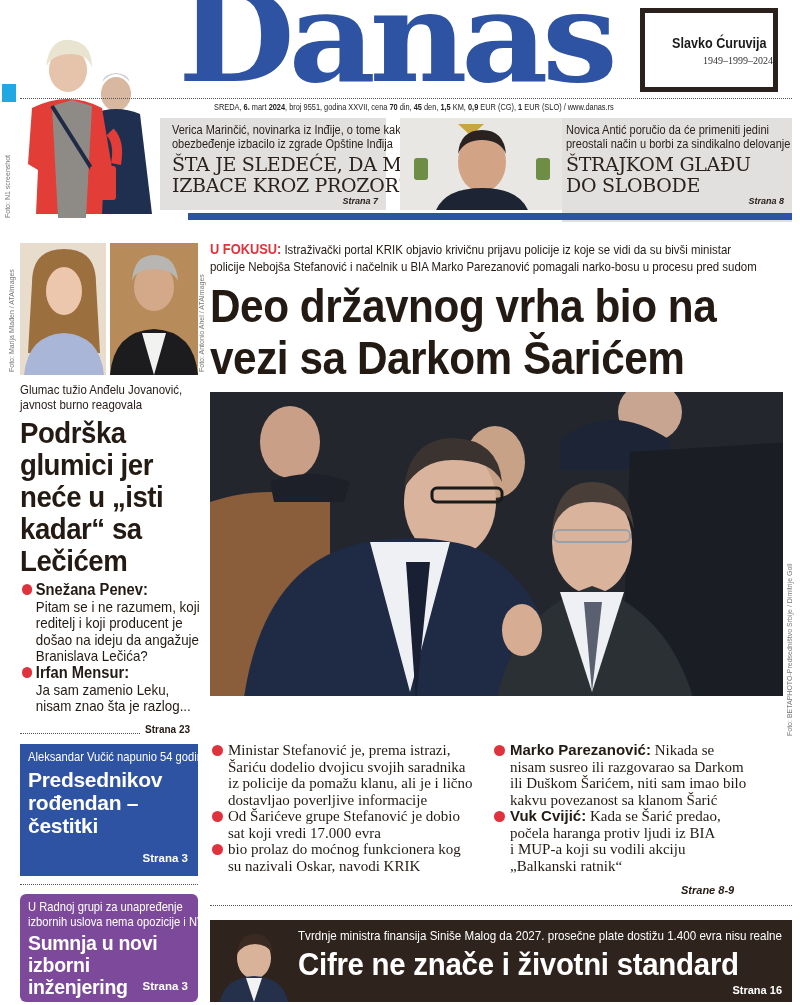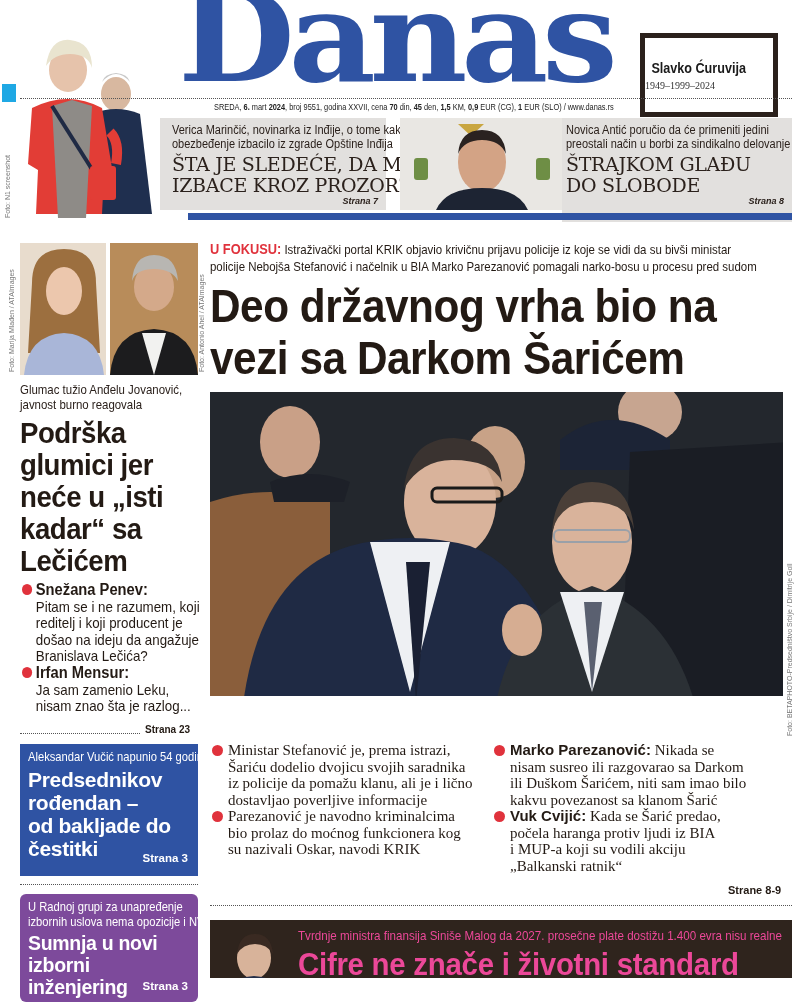--- a/index.html
+++ b/index.html
@@ -4,21 +4,21 @@
 <style>
   * { margin:0; padding:0; box-sizing:border-box; }
   html, body { width:800px; height:1005px; background:#ffffff; overflow:hidden; }
   body { position:relative; font-family:"Liberation Sans", sans-serif; color:#231a14; }
 
   .abs { position:absolute; }
 
   
   .cyan-square { left:2px; top:84px; width:14px; height:18px; background:#1fa8e4; }
   .logo { left:178px; top:-28px; width:440px; height:130px; font-family:"DejaVu Serif", serif; font-weight:bold; font-size:126px; letter-spacing:-6px; color:#2f53a3; line-height:130px; transform:scaleX(1.07); transform-origin:left top; }
-  .memorial { left:640px; top:8px; width:138px; height:84px; border:5px solid #2b211c; background:#fff; text-align:left;margin-top:25px; }
+  .memorial { left:640px; top:8px; width:138px; height:84px; border:5px solid #2b211c; background:#fff; text-align:right; }
   .memorial .name { margin-top:22px; font-family:"Liberation Sans", sans-serif; font-weight:bold; font-size:14px; color:#1a1a1a; transform:scaleX(0.9); }
   .memorial .years { margin-top:4px; font-family:"Liberation Serif", serif; font-size:10px; color:#333; }
   .dotline { border-top:1px dotted #555; }
   .dateline { left:214px; top:102px; font-family:"Liberation Sans", sans-serif; font-size:8.6px; color:#222; white-space:nowrap; transform:scaleX(0.86); transform-origin:left top; }
   .dateline b { font-weight:bold; }
 
   
   .photo-woman { left:12px; top:22px; width:145px; height:196px; }
   .photo-credit-v { font-size:7px; color:#777; white-space:nowrap; transform:rotate(-90deg); transform-origin:left top; font-family:"Liberation Sans", sans-serif; }
 
@@ -52,21 +52,21 @@
 
   .main-photo { left:210px; top:392px; width:573px; height:304px; overflow:hidden; background:#1f2329; }
   .caption { background:#fff; padding:2px 4px; font-size:9.5px; line-height:11px; font-weight:bold; color:#231a14; transform:scaleX(0.86); transform-origin:left top; white-space:nowrap; }
 
   .bul { font-family:"Liberation Serif", serif; font-size:15px; line-height:16.5px; color:#231a14; }
   .bul .item { position:relative; padding-left:16px; }
   .bul .item .dot { position:absolute; left:0; top:3px; width:11px; height:11px; }
   .bul .who { font-family:"Liberation Sans", sans-serif; font-weight:bold; }
   .strane { font-weight:bold; font-size:11px; color:#231a14; }
 
-  .bottom-box { left:210px; top:920px; width:582px; height:58px; background:#2f241d; color:#ec4899; overflow:hidden; }
+  .bottom-box { left:210px; top:920px; width:582px; height:82px; background:#2f241d; color:#ffffff; overflow:hidden; }
   .bottom-box .k { position:absolute; left:88px; top:8px; font-size:13.5px; transform:scaleX(0.86); transform-origin:left top; white-space:nowrap; }
   .bottom-box .h { position:absolute; left:88px; top:26px; font-weight:bold; font-size:32px; line-height:36px; transform:scaleX(0.92); transform-origin:left top; white-space:nowrap; letter-spacing:-0.3px; }
   .bottom-box .p { position:absolute; right:10px; top:64px; font-weight:bold; font-size:11px; }
 </style>
 </head>
 <body>
 
 <div class="abs cyan-square"></div>
 
 <div class="abs photo-woman">
@@ -178,21 +178,20 @@
   <div style="padding-left:15px;">nisam znao šta je razlog...</div>
 </div>
 <div class="abs dotline" style="left:20px;top:733px;width:120px;"></div>
 <div class="abs strana-l" style="left:145px;top:724px;">Strana 23</div>
 
 <div class="abs box-blue">
   <div class="box-k">Aleksandar Vučić napunio 54 godine</div>
   <div class="box-h" style="margin-top:3px;">
     <div>Predsednikov</div>
     <div>rođendan –</div>
-    <div>od bakljade do</div>
     <div>čestitki</div>
   </div>
   <div class="abs box-p" style="right:10px;top:108px;">Strana 3</div>
 </div>
 
 <div class="abs dotline" style="left:20px;top:884px;width:178px;"></div>
 
 <div class="abs box-purple">
   <div class="box-k">
     <div>U Radnoj grupi za unapređenje</div>
@@ -252,21 +251,25 @@
 <div class="abs bul" style="left:212px;top:742px;width:280px;">
   <div class="item">
     <span class="dot"></span>
     <div>Ministar Stefanović je, prema istrazi,</div>
     <div>Šariću dodelio dvojicu svojih saradnika</div>
     <div>iz policije da pomažu klanu, ali je i lično</div>
     <div>dostavljao poverljive informacije</div>
   </div>
   <div class="item">
     <span class="dot"></span>
-    <div>Parezanović je navodno kriminalcima</div>
+    <div>Od Šarićeve grupe Stefanović je dobio</div>
+    <div>sat koji vredi 17.000 evra</div>
+  </div>
+  <div class="item">
+    <span class="dot"></span>
     <div>bio prolaz do moćnog funkcionera kog</div>
     <div>su nazivali Oskar, navodi KRIK</div>
   </div>
 </div>
 
 <div class="abs bul" style="left:494px;top:742px;width:300px;">
   <div class="item">
     <span class="dot"></span>
     <div><span class="who">Marko Parezanović:</span><span> Nikada se</span></div>
     <div>nisam susreo ili razgovarao sa Darkom</div>
@@ -274,21 +277,21 @@
     <div>kakvu povezanost sa klanom Šarić</div>
   </div>
   <div class="item">
     <span class="dot"></span>
     <div><span class="who">Vuk Cvijić:</span><span> Kada se Šarić predao,</span></div>
     <div>počela haranga protiv ljudi iz BIA</div>
     <div>i MUP-a koji su vodili akciju</div>
     <div>„Balkanski ratnik“</div>
   </div>
 </div>
-<div class="abs strane" style="left:728px;top:884px;">Strane 8-9</div>
+<div class="abs strane" style="left:681px;top:884px;font-style:italic;">Strane 8-9</div>
 
 <div class="abs dotline" style="left:210px;top:905px;width:582px;"></div>
 
 <div class="abs bottom-box">
   <div class="abs" style="left:6px;top:8px;width:76px;height:74px;">
     <svg width="76" height="74" viewBox="0 0 76 74">
       <ellipse cx="38" cy="30" rx="17" ry="21" fill="#d8b39a"></ellipse>
       <path d="M21 26 q2 -20 18 -20 q16 0 18 20 q-6 -10 -18 -10 q-12 0 -18 10z" fill="#3a2a22"></path>
       <path d="M4 74 q4 -24 34 -26 q30 2 34 26z" fill="#25304a"></path>
       <path d="M30 50 l8 24 l8 -24z" fill="#f3f3f3"></path>

